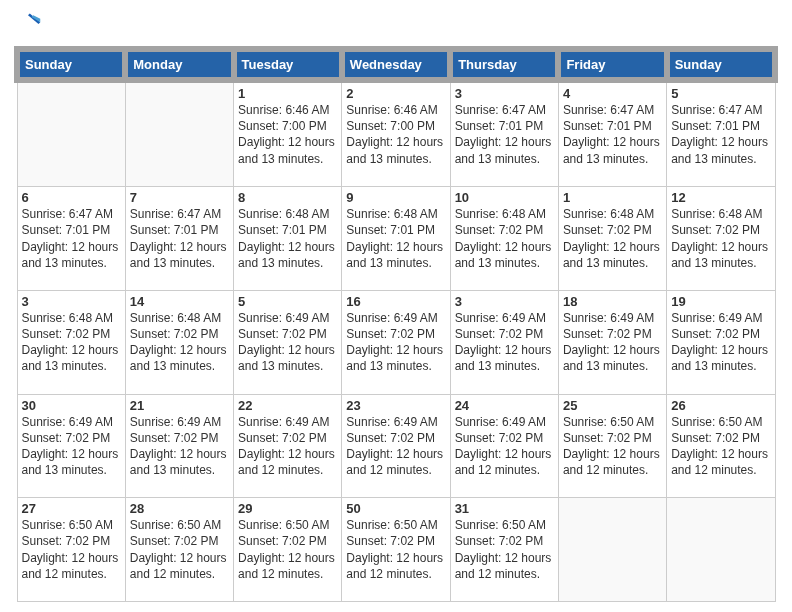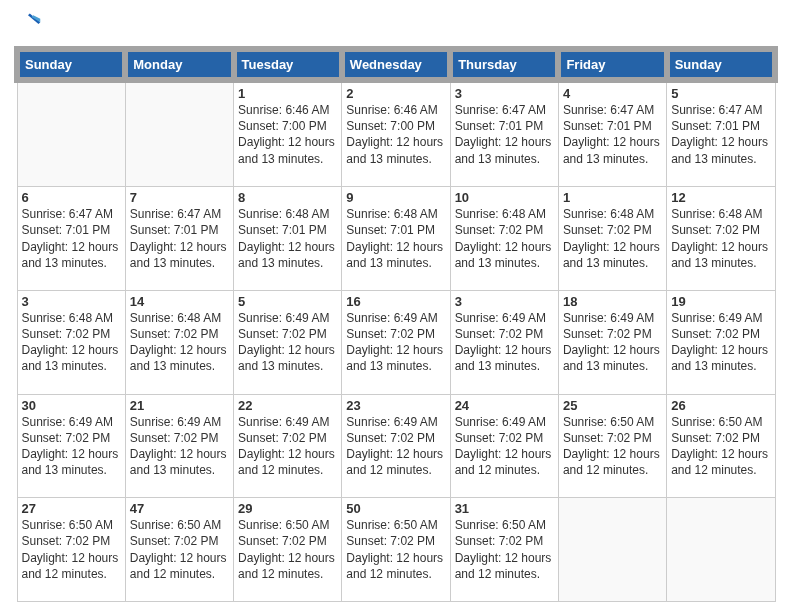--- a/index.html
+++ b/index.html
@@ -295,21 +295,21 @@
           </td>
         </tr>
         <tr>
           <td>
             <span class="day-number">27</span>
             <div class="day-info" style="white-space: pre-line;">Sunrise: 6:50 AM
 Sunset: 7:02 PM
 Daylight: 12 hours and 12 minutes.</div>
           </td>
           <td>
-            <span class="day-number">47</span>
+            <span class="day-number">28</span>
             <div class="day-info" style="white-space: pre-line;">Sunrise: 6:50 AM
 Sunset: 7:02 PM
 Daylight: 12 hours and 12 minutes.</div>
           </td>
           <td>
             <span class="day-number">29</span>
             <div class="day-info" style="white-space: pre-line;">Sunrise: 6:50 AM
 Sunset: 7:02 PM
 Daylight: 12 hours and 12 minutes.</div>
           </td>

